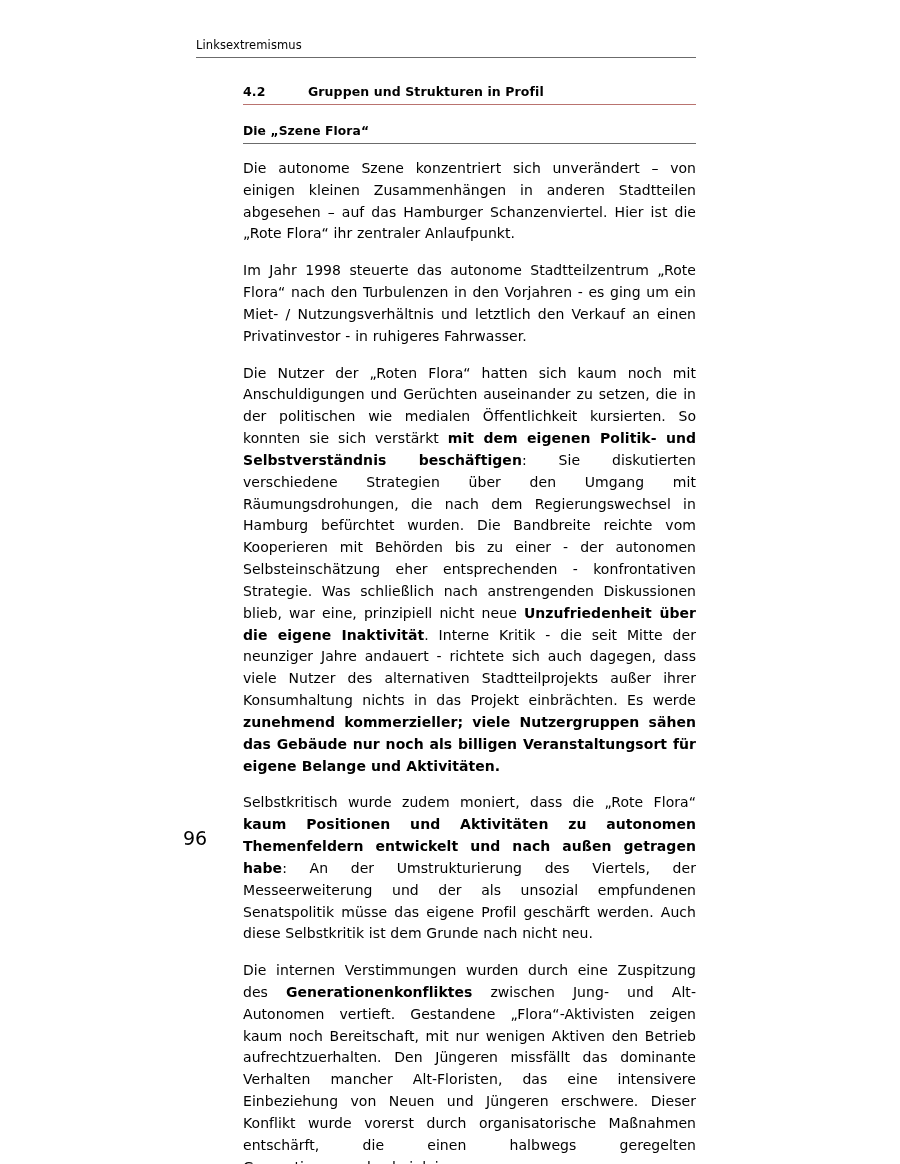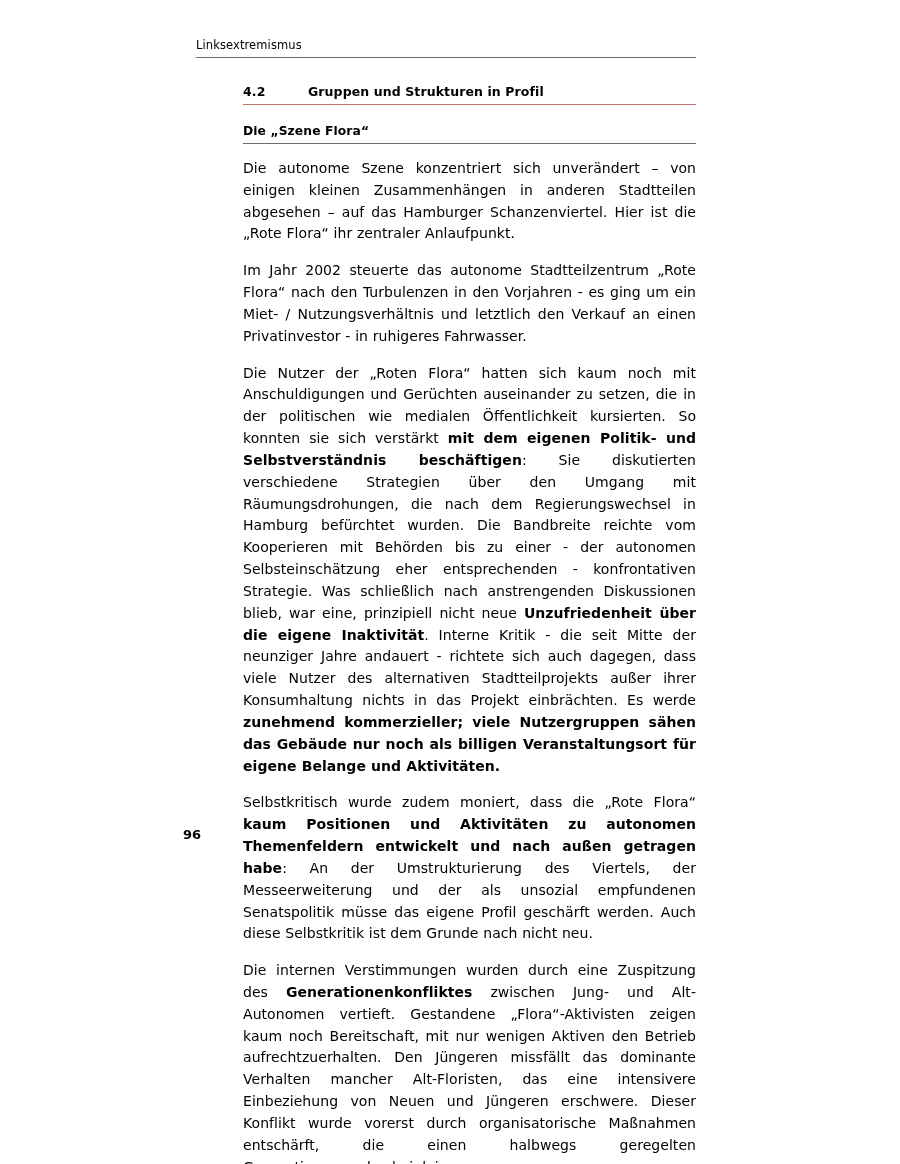--- a/index.html
+++ b/index.html
@@ -83,22 +83,21 @@
     word-spacing: 0.2px;
     hyphens: manual;
   }
   p.body b {
     font-weight: bold;
   }
   .folio {
     position: absolute;
     left: 183px;
     top: 827px;
-    font-size: 13px;
-    font-weight: bold;
+    font-size: 19px;
   }
 </style>
 </head>
 <body>
 
 <div class="page">
 
   <div class="running-head">Linksextremismus</div>
   <div class="head-rule"></div>
 
@@ -107,21 +106,21 @@
     <div class="section-head">
       <span class="section-num">4.2</span>
       <span>Gruppen und Strukturen in Profil</span>
     </div>
     <div class="section-rule"></div>
 
     <div class="sub-head">Die „Szene Flora“</div>
     <div class="sub-rule"></div>
 
     <p class="body">Die autonome Szene konzentriert sich unverändert – von einigen kleinen Zusammenhängen in anderen Stadtteilen abgesehen – auf das Hamburger Schanzenviertel. Hier ist die „Rote Flora“ ihr zentraler Anlaufpunkt.</p>
-    <p class="body">Im Jahr 2002 steuerte das autonome Stadtteilzentrum „Rote Flora“ nach den Turbulenzen in den Vorjahren - es ging um ein Miet- / Nutzungsverhältnis und letztlich den Verkauf an einen Privatinvestor - in ruhigeres Fahrwasser.</p>
+    <p class="body">Im Jahr 1998 steuerte das autonome Stadtteilzentrum „Rote Flora“ nach den Turbulenzen in den Vorjahren - es ging um ein Miet- / Nutzungsverhältnis und letztlich den Verkauf an einen Privatinvestor - in ruhigeres Fahrwasser.</p>
     <p class="body">Die Nutzer der „Roten Flora“ hatten sich kaum noch mit Anschuldigungen und Gerüchten auseinander zu setzen, die in der politischen wie medialen Öffentlichkeit kursierten. So konnten sie sich verstärkt <b>mit dem eigenen Politik- und Selbstverständnis beschäftigen</b>: Sie diskutierten verschiedene Strategien über den Umgang mit Räumungsdrohungen, die nach dem Regierungswechsel in Hamburg befürchtet wurden. Die Bandbreite reichte vom Kooperieren mit Behörden bis zu einer - der autonomen Selbsteinschätzung eher entsprechenden - konfrontativen Strategie. Was schließlich nach anstrengenden Diskussionen blieb, war eine, prinzipiell nicht neue <b>Unzufriedenheit über die eigene Inaktivität</b>. Interne Kritik - die seit Mitte der neunziger Jahre andauert - richtete sich auch dagegen, dass viele Nutzer des alternativen Stadtteilprojekts außer ihrer Konsumhaltung nichts in das Projekt einbrächten. Es werde <b>zunehmend kommerzieller; viele Nutzergruppen sähen das Gebäude nur noch als billigen Veranstaltungsort für eigene Belange und Aktivitäten.</b></p>
     <p class="body">Selbstkritisch wurde zudem moniert, dass die „Rote Flora“ <b>kaum Positionen und Aktivitäten zu autonomen Themenfeldern entwickelt und nach außen getragen habe</b>: An der Umstrukturierung des Viertels, der Messeerweiterung und der als unsozial empfundenen Senatspolitik müsse das eigene Profil geschärft werden. Auch diese Selbstkritik ist dem Grunde nach nicht neu.</p>
     <p class="body">Die internen Verstimmungen wurden durch eine Zuspitzung des <b>Generationenkonfliktes</b> zwischen Jung- und Alt-Autonomen vertieft. Gestandene „Flora“-Aktivisten zeigen kaum noch Bereitschaft, mit nur wenigen Aktiven den Betrieb aufrechtzuerhalten. Den Jüngeren missfällt das dominante Verhalten mancher Alt-Floristen, das eine intensivere Einbeziehung von Neuen und Jüngeren erschwere. Dieser Konflikt wurde vorerst durch organisatorische Maßnahmen entschärft, die einen halbwegs geregelten Generationenwechsel einlei-</p>
 
   </div>
 
   <div class="folio">96</div>
 
 </div>
 

